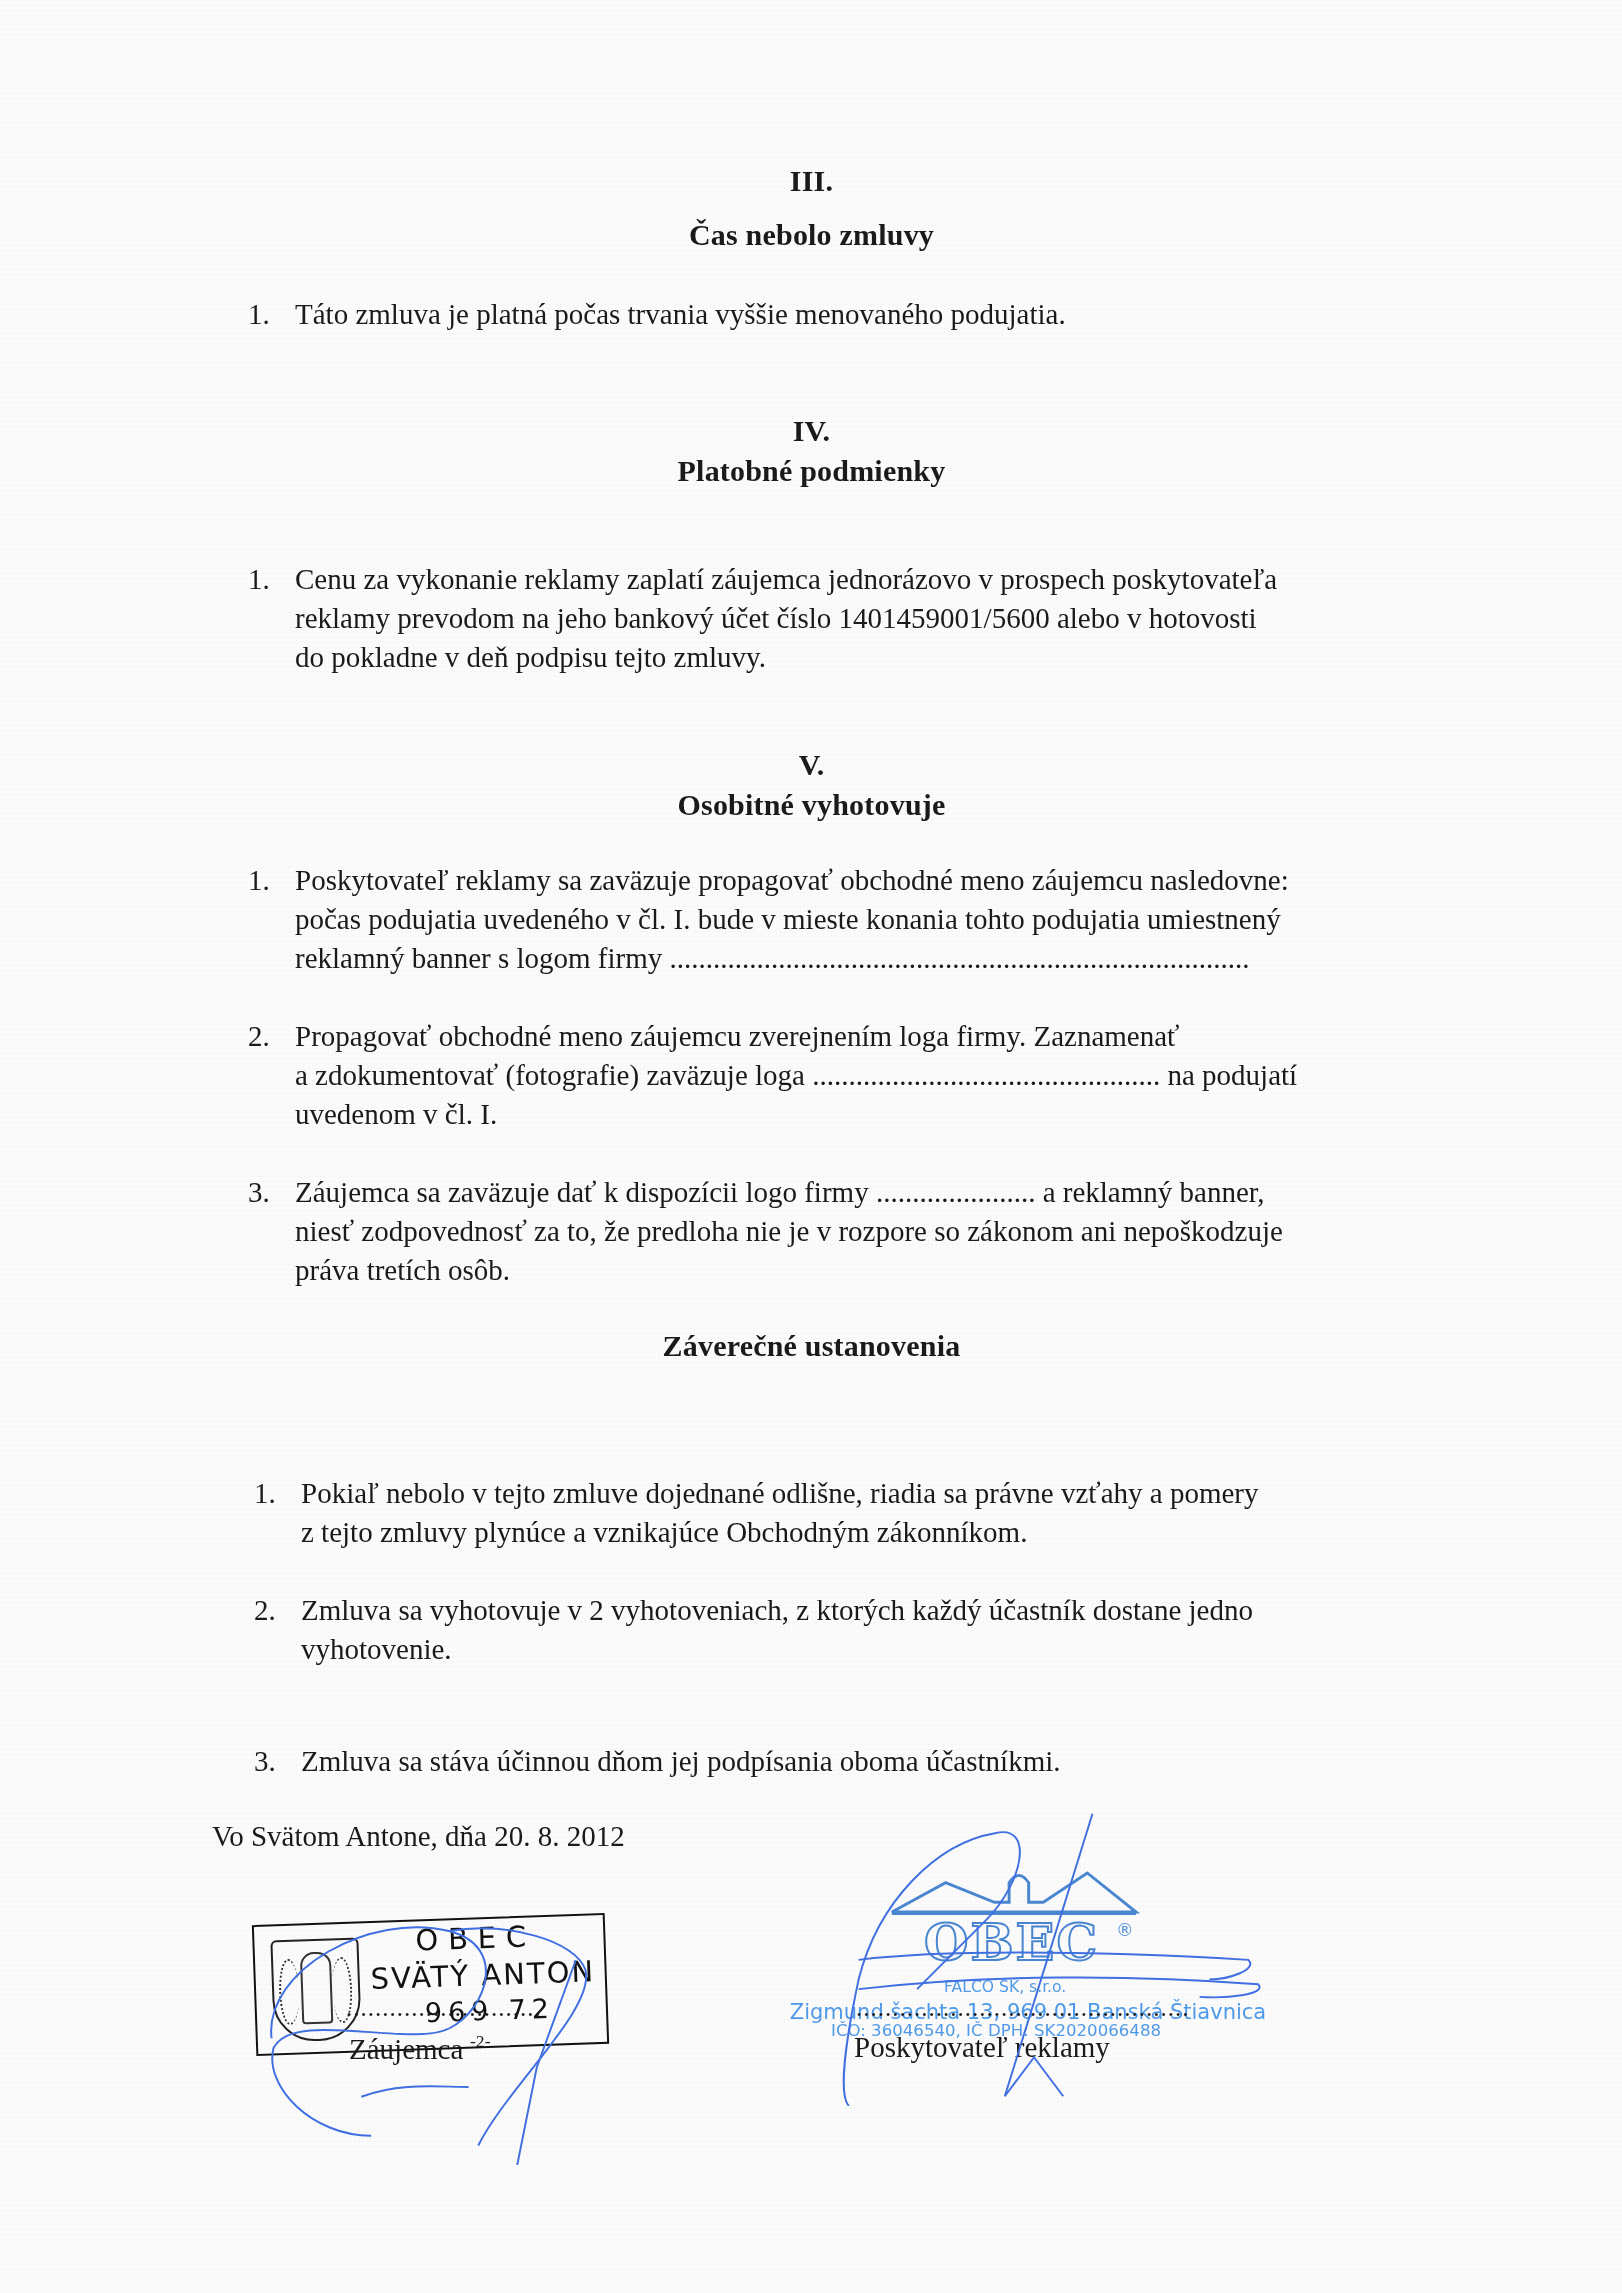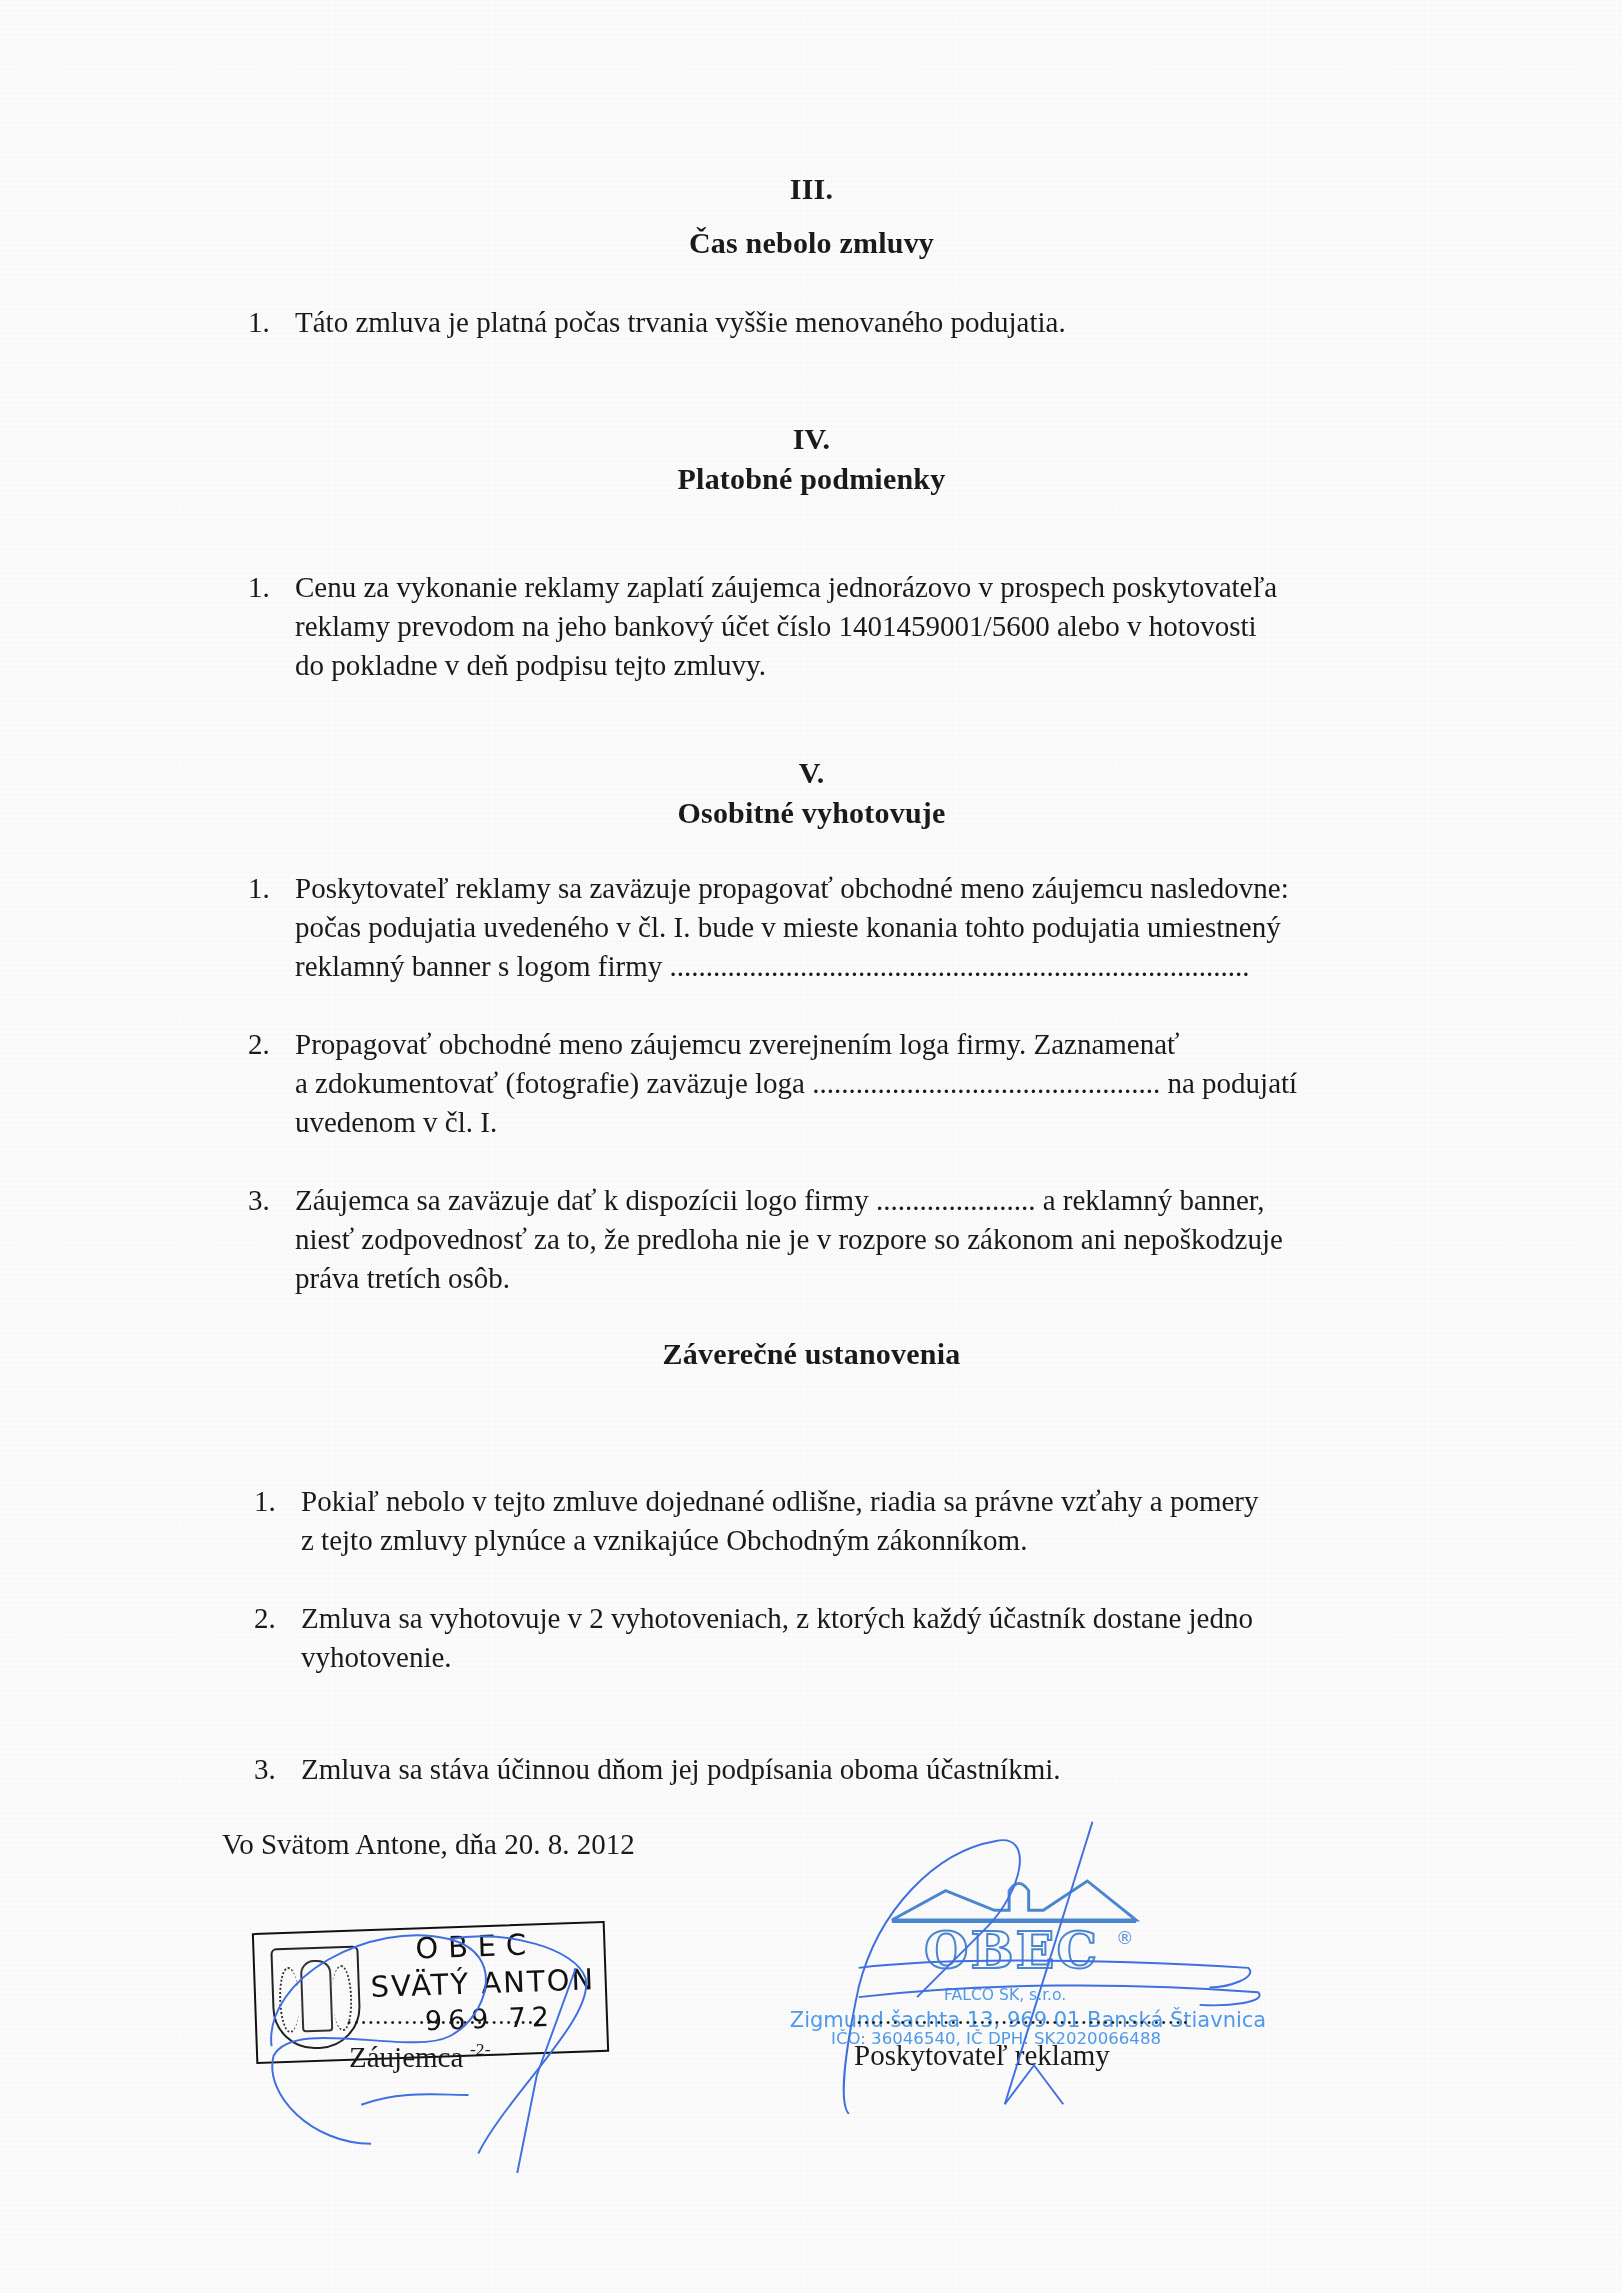--- a/index.html
+++ b/index.html
@@ -8,21 +8,21 @@
     background: #fbfbfb;
     font-family: "Liberation Serif", "DejaVu Serif", serif;
     color: #1a1a1a;
   }
   .noise {
     position: absolute; inset: 0; pointer-events: none;
     background:
       repeating-linear-gradient(90deg, rgba(0,0,0,0.012) 0 1px, transparent 1px 3.9px),
       repeating-linear-gradient(0deg, rgba(0,0,0,0.010) 0 1px, transparent 1px 4.9px);
   }
-  .page { position: absolute; inset: 0; margin-top: 8px; }
+  .page { position: absolute; inset: 0; }
   .sec-num, .sec-title {
     position: absolute; left: 0; width: 1623px; text-align: center;
     font-weight: bold; font-size: 30px; letter-spacing: 0.2px;
   }
   .item { position: absolute; left: 248px; width: 1200px; font-size: 29px; line-height: 39px; }
   .item .num { position: absolute; left: 0; top: 0; width: 35px; }
   .item .txt { margin-left: 47px; display: block; white-space: pre-line; }
   .plain { position: absolute; font-size: 29px; }
   .stamp-left {
     position: absolute; left: 254px; top: 1919px; width: 349px; height: 127px;
@@ -113,21 +113,21 @@
   <div class="item" style="top:1591px;left:254px">
     <span class="num">2.</span>
     <span class="txt">Zmluva sa vyhotovuje v 2 vyhotoveniach, z ktorých každý účastník dostane jedno
 vyhotovenie.</span>
   </div>
   <div class="item" style="top:1742px;left:254px">
     <span class="num">3.</span>
     <span class="txt">Zmluva sa stáva účinnou dňom jej podpísania oboma účastníkmi.</span>
   </div>
 
-  <div class="plain" style="left:222px;top:1820px">Vo Svätom Antone, dňa 20. 8. 2012</div>
+  <div class="plain" style="left:212px;top:1820px">Vo Svätom Antone, dňa 20. 8. 2012</div>
 
   <div class="stamp-left">
     <div class="shield">
       <div class="wreath-l"></div>
       <div class="fig"></div>
       <div class="wreath-r"></div>
     </div>
     <div class="stamp-l1">OBEC</div>
     <div class="stamp-l2">SVÄTÝ ANTON</div>
     <div class="stamp-l3">969 72</div>

